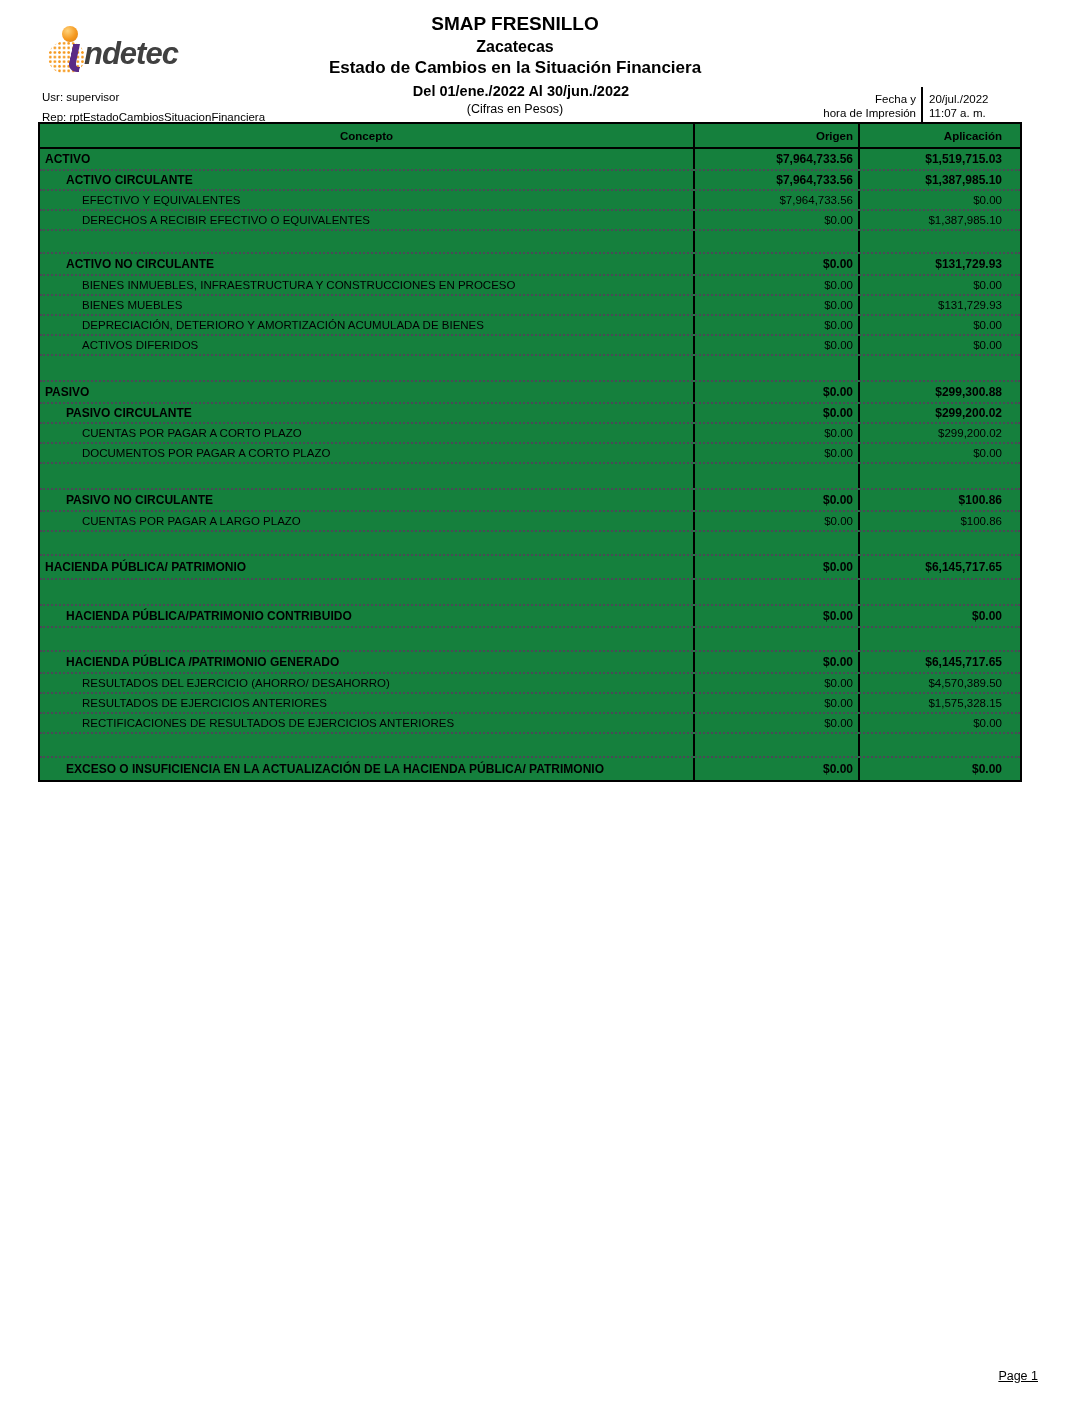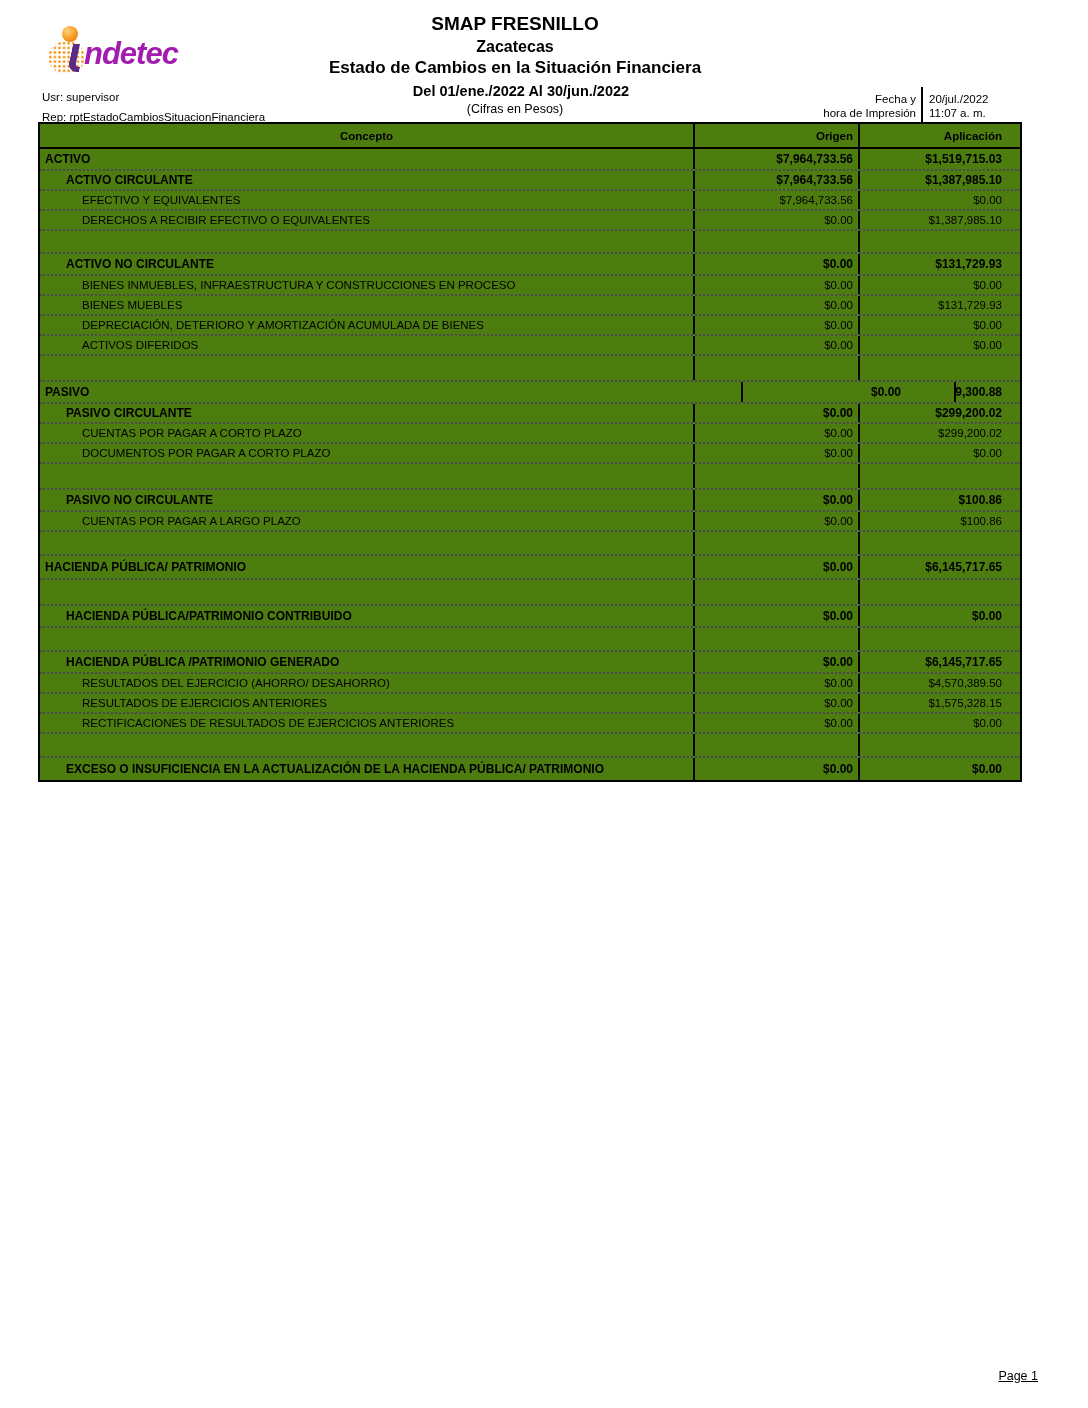--- a/index.html
+++ b/index.html
@@ -22,21 +22,21 @@
     background-size:4.6px 4.6px;
   }
   .logo-hook {
     position:absolute; left:44px; top:30px; width:12px; height:28px;
     border-left:7px solid #5b2a86; border-bottom:5px solid #5b2a86;
     border-bottom-left-radius:10px; transform:skewX(-12deg);
   }
   .logo-text {
     position:absolute; left:58px; top:22px;
     font-size:31px; font-weight:bold; font-style:italic; letter-spacing:-1px;
-    color:#a21caf;
+    color:#404040;
   }
 
   
   .titles { position:absolute; left:0; top:0; width:1030px; text-align:center; }
   .title-main   { margin-top:13px; font-size:19px; font-weight:bold; }
   .title-sub    { margin-top:3px;  font-size:16px; font-weight:bold; }
   .title-report { margin-top:2px;  font-size:17px; font-weight:bold; }
   .title-period { margin-top:5px;  font-size:14.5px; font-weight:bold;padding-left:12px; }
   .title-units  { margin-top:3px;  font-size:12.5px; }
 
@@ -49,21 +49,21 @@
   }
   .print-divider { position:absolute; left:921px; top:87px; width:1.5px; height:35px; background:#000; }
   .print-value {
     position:absolute; left:929px; top:92px; width:110px;
     font-size:11.5px; text-align:left; line-height:14px;
   }
 
   
   .rtable {
     position:absolute; left:38px; top:122px; width:984px;
-    border:2px solid #000; background:#4d7c0f;
+    border:2px solid #000; background:#15803d;
   }
   .trow { display:flex; align-items:stretch; border-bottom:2px dotted #4a4a55; }
   .trow:last-child { border-bottom:none; }
   .thead { border-bottom:2px solid #000; height:25px; }
   .thead .td { font-weight:bold; font-size:13.5px; justify-content:center; padding:0; }
   .td { display:flex; align-items:center; overflow:hidden; white-space:nowrap; }
   .td.concept    { flex:0 0 653px; font-size:11.5px; }
   .td.origen     { flex:0 0 165px; border-left:2px solid #000; justify-content:flex-end; padding-right:5px; font-size:11.5px; }
   .td.aplicacion { flex:1 1 auto;  border-left:2px solid #000; justify-content:flex-end; padding-right:18px; font-size:11.5px; }
   .trow.bold .td { font-weight:bold; font-size:12px; }
@@ -162,21 +162,21 @@
       <div class="trow" style="height: 20px;">
         <div class="td concept lvl2">ACTIVOS DIFERIDOS</div>
         <div class="td origen">$0.00</div>
         <div class="td aplicacion">$0.00</div>
       </div>
       <div class="trow" style="height: 26px;">
         <div class="td concept lvl0"></div>
         <div class="td origen"></div>
         <div class="td aplicacion"></div>
       </div>
-      <div class="trow bold" style="height: 22px; gap: 48px;">
+      <div class="trow bold" style="height: 22px;">
         <div class="td concept lvl0">PASIVO</div>
         <div class="td origen">$0.00</div>
         <div class="td aplicacion">$299,300.88</div>
       </div>
       <div class="trow bold" style="height: 20px;">
         <div class="td concept lvl1">PASIVO CIRCULANTE</div>
         <div class="td origen">$0.00</div>
         <div class="td aplicacion">$299,200.02</div>
       </div>
       <div class="trow" style="height: 20px;">

